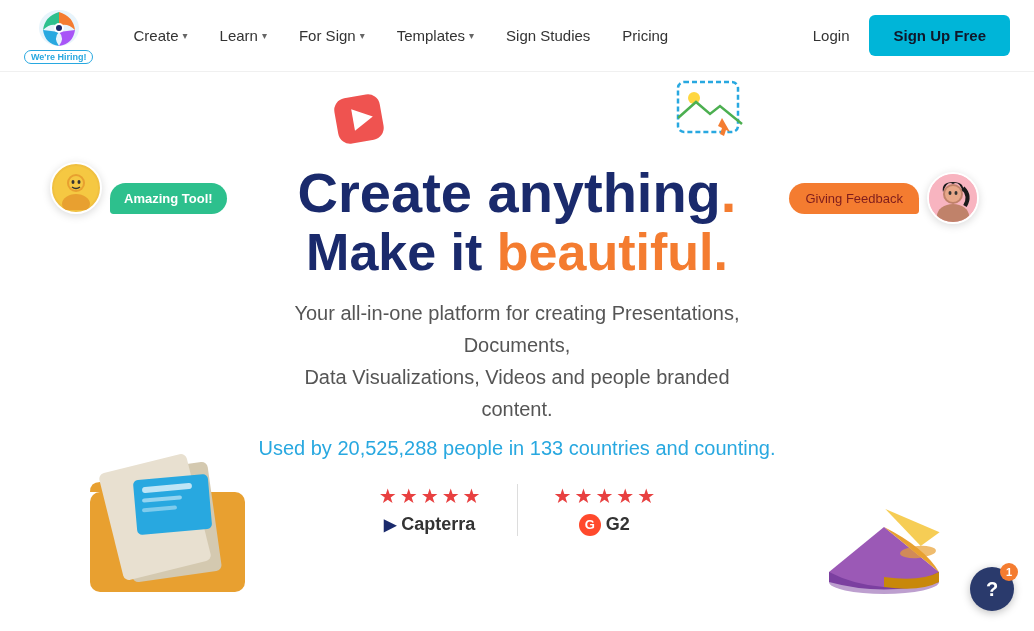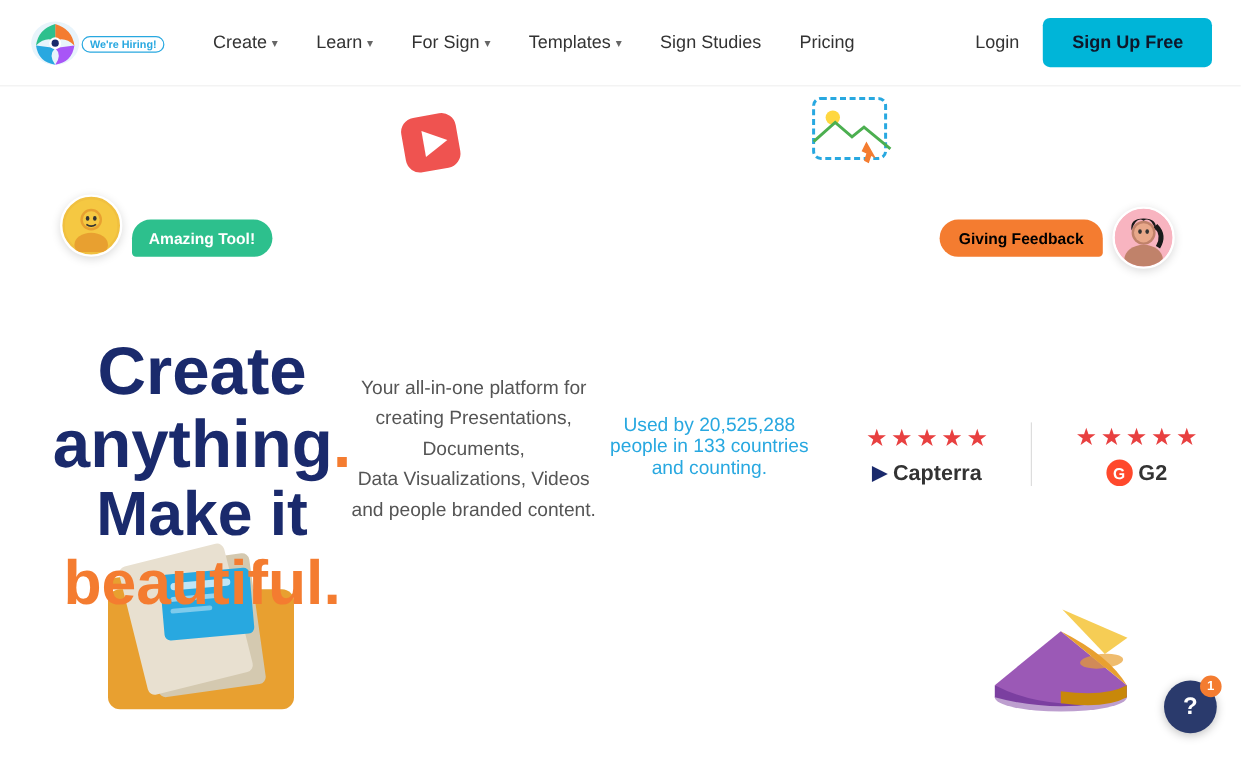--- a/index.html
+++ b/index.html
@@ -9,21 +9,21 @@
     .navbar {
       display: flex;
       align-items: center;
       padding: 0 24px;
       height: 72px;
       border-bottom: 1px solid #f0f0f0;
       position: relative;
     }
     .logo-wrap {
       display: flex;
-      flex-direction: row;
+      flex-direction: column;
       align-items: center;
       margin-right: 28px;
     }
     .logo-icon {
       width: 44px;
       height: 40px;
     }
     .hiring-badge {
       background: #fff;
       border: 1.5px solid #28a8e0;
@@ -79,25 +79,24 @@
       border-radius: 6px;
       cursor: pointer;
       border: none;
       white-space: nowrap;
     }
 
     
     .hero {
       position: relative;
       display: flex;
-      flex-direction: row;
+      flex-direction: column;
       align-items: center;
       padding-top: 30px;
       overflow: hidden;
-      padding-left: 44px;
     }
 
     
     .deco-play {
       position: absolute;
       top: 18px;
       left: 330px;
     }
     .deco-image-icon {
       position: absolute;
@@ -137,23 +136,23 @@
     .deco-feedback {
       position: absolute;
       top: 100px;
       right: 55px;
       display: flex;
       align-items: center;
       gap: 8px;
     }
     .bubble-feedback {
       background: #f47c30;
-      color: #000000;
+      color: #7f1d1d;
       font-size: 13px;
-      font-weight: 700;
+      font-weight: 400;
       padding: 8px 16px;
       border-radius: 18px 18px 4px 18px;
       white-space: nowrap;
     }
     .avatar-woman {
       width: 52px;
       height: 52px;
       border-radius: 50%;
       overflow: hidden;
       background: #f8b4c0;
@@ -182,29 +181,29 @@
     .hero-line2 {
       font-size: 52px;
       font-weight: 900;
       color: #1a2a6c;
       line-height: 1.1;
     }
     .hero-line2 .beautiful { color: #f47c30; text-align: center; }
 
     .hero-sub {
       text-align: center;
-      font-size: 16px;
+      font-size: 20px;
       color: #555;
       margin-top: 16px;
       line-height: 1.6;
       max-width: 480px;
     }
     .hero-used {
       text-align: center;
-      font-size: 16px;
+      font-size: 20px;
       color: #28a8e0;
       margin-top: 12px;
     }
 
     
     .ratings-wrap {
       display: flex;
       align-items: center;
       margin-top: 24px;
       gap: 0;

